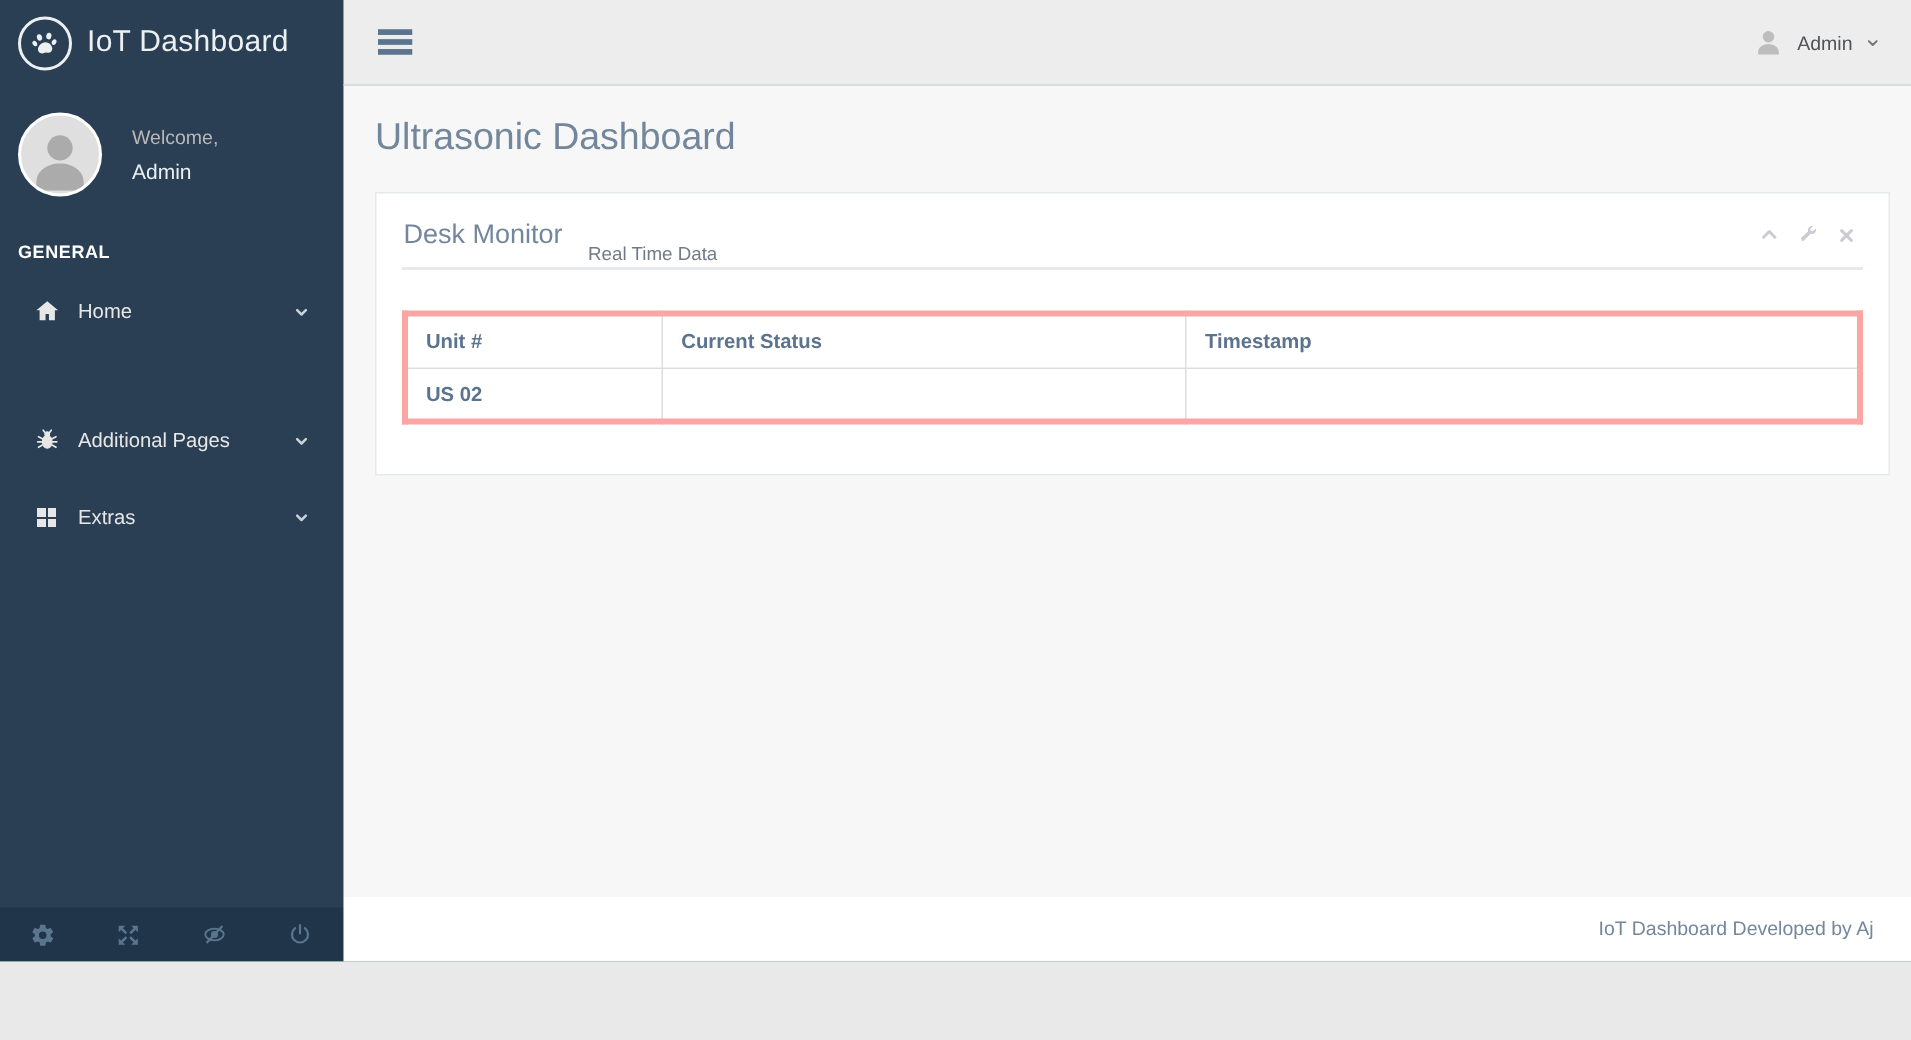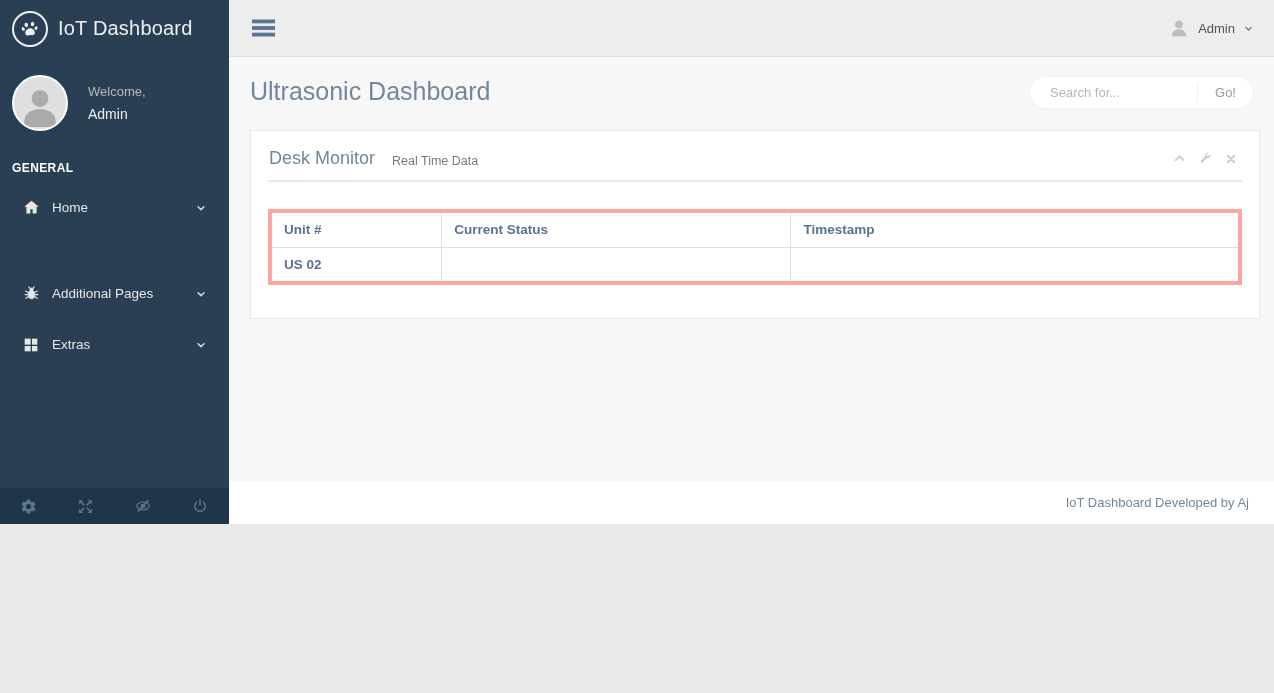--- a/index.html
+++ b/index.html
@@ -1,18 +1,18 @@
 <!DOCTYPE html>
 <html><head>
 <meta charset="utf-8">
 <style>
   * { margin:0; padding:0; box-sizing:border-box; }
   html,body { background:#e9e9e9; }
   body { font-family:"Liberation Sans", sans-serif; }
-  .app { width:1274px; height:524px; display:flex; overflow:hidden; background:#15803d; }
+  .app { width:1274px; height:641px; display:flex; overflow:hidden; background:#15803d; }
 
   
   .sidebar { width:229px; min-width:229px; background:#2A3F54; color:#E7E7E7; display:flex; flex-direction:column; }
   .logo-row { height:57px; display:flex; align-items:center; padding-left:12px; cursor:pointer; }
   .logo-badge { width:36px; height:36px; border:2px solid #ECF0F1; border-radius:50%; display:flex; align-items:center; justify-content:center; color:#ECF0F1; }
   .logo-title { margin-left:10px; font-size:20px; color:#ECF0F1; font-weight:400; letter-spacing:.2px; }
 
   .profile { display:flex; align-items:center; margin:18px 0 0 12px; }
   .avatar { width:56px; height:56px; border-radius:50%; background:#DFDFDF; border:2px solid #FFFFFF; overflow:hidden; display:flex; align-items:flex-end; justify-content:center; }
   .profile-text { margin-left:20px; }
@@ -49,21 +49,21 @@
   .page-title { font-size:25px; font-weight:400; color:#73879C; }
   .search-pill { width:223px; height:31px; background:#FFFFFF; border-radius:25px; display:flex; align-items:center; overflow:hidden; box-shadow:0 0 0 1px rgba(0,0,0,0.02); }
   .search-input { flex:1; min-width:0; border:none; outline:none; background:transparent; padding:0 8px 0 20px; font-size:13px; color:#555; font-family:"Liberation Sans", sans-serif; }
   .search-input::placeholder { color:#B6B6B6; }
   .search-divider { width:1px; height:18px; background:#EFEFEF; }
   .search-go { border:none; background:transparent; color:#9B9B9B; font-size:13px; padding:0 17px; cursor:pointer; font-family:"Liberation Sans", sans-serif; }
 
   .panel { background:#FFFFFF; border:1px solid #E6E9ED; padding:10px 17px 33px; }
   .panel-header { display:flex; align-items:center; padding:7px 1px 11px; border-bottom:2px solid #E6E9ED; }
   .panel-title { font-size:18px; font-weight:400; color:#73879C; }
-  .panel-subtitle { font-size:12.5px; color:#6F7B87; margin-left:17px; position:relative; top:2px; }
+  .panel-subtitle { font-size:12.5px; color:#6F7B87; margin-left:17px; position:relative; top:12px; }
   .panel-tools { margin-left:auto; display:flex; align-items:center; gap:13px; padding-right:4px; }
   .pt-btn { color:#C9CDD3; cursor:pointer; display:flex; }
 
   .data-table { width:100%; border-collapse:collapse; margin-top:27px; border:4px solid #fca5a5; }
   .data-table th, .data-table td { border:1px solid #DDDDDD; text-align:left; font-size:13.5px; padding:0 12px; height:36px; }
   .data-table th { color:#5A738E; font-weight:bold; }
   .data-table td { color:#8A93A2; }
   .data-table td.unit-cell { color:#5A738E; font-weight:bold; }
   .col-unit { width:17.7%; }
   .col-status { width:36%; }
@@ -222,25 +222,20 @@
               <path d="M5 9l7 7 7-7"></path>
             </svg>
         </span>
       </div>
     </header>
 
     <main class="content">
 
       <div class="title-row">
         <h1 class="page-title">Ultrasonic Dashboard</h1>
-        <div class="search-pill">
-          <input class="search-input" type="text" placeholder="Search for..." style="">
-          <span class="search-divider"></span>
-          <button class="search-go">Go!</button>
-        </div>
       </div>
 
       <section class="panel">
         <div class="panel-header">
           <h2 class="panel-title">Desk Monitor</h2>
           <span class="panel-subtitle">Real Time Data</span>
           <div class="panel-tools">
             <a class="pt-btn">
               <span>
                 <svg width="13" height="13" viewBox="0 0 24 24" fill="none" stroke="currentColor" stroke-width="3.6" stroke-linecap="round" stroke-linejoin="round">

